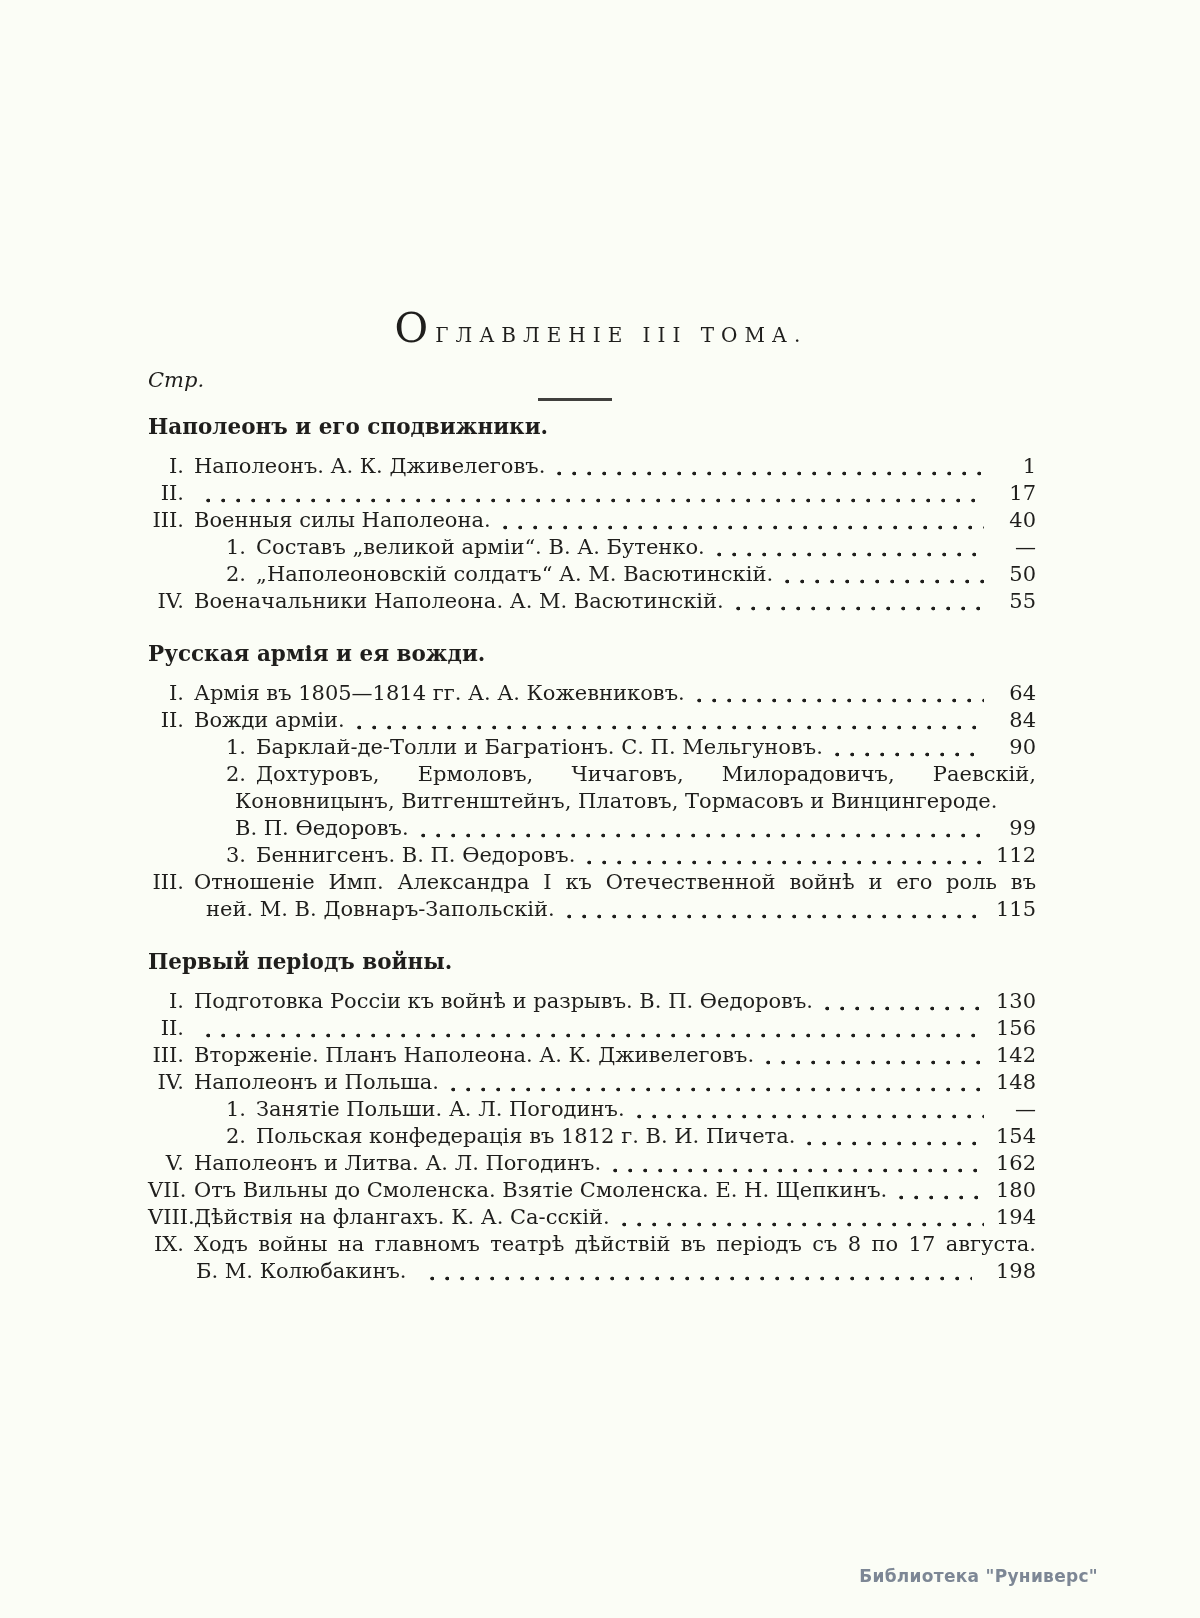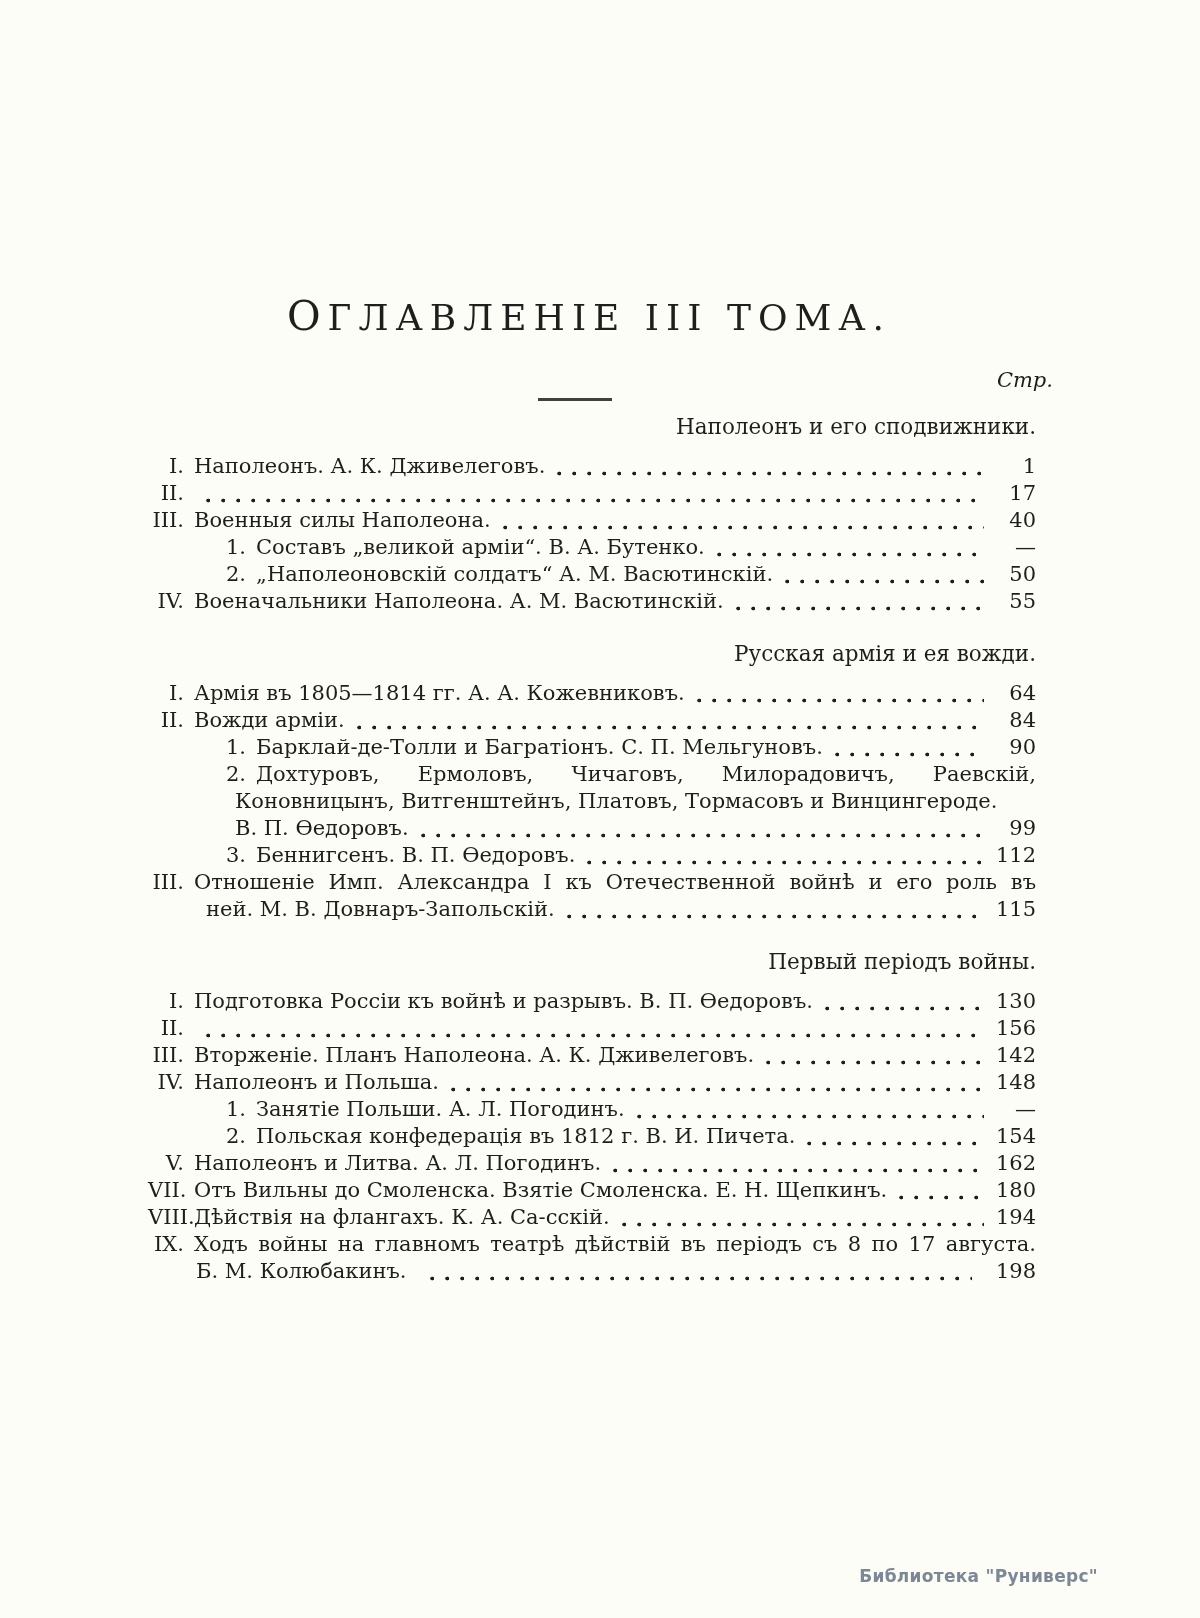--- a/index.html
+++ b/index.html
@@ -16,55 +16,55 @@
     background: var(--page-bg);
     font-family: "DejaVu Serif", serif;
     color: var(--ink);
     overflow: hidden;
   }
   .title {
     position: absolute;
     top: 288px;
     left: 0;
     width: 1170px;
-    margin: 4px;
+    margin: 16px;
     text-align: center;
-    font-size: 36px;
+    font-size: 20px;
     font-weight: normal;
     letter-spacing: 7px;
     white-space: nowrap;
   }
   .title::first-letter { font-size: 41px; }
   .divider {
     position: absolute;
     top: 398px;
     left: 538px;
     width: 74px;
     border-top: 3px solid var(--ink);
     opacity: 0.85;
   }
   .str-header {
     position: absolute;
     top: 368px;
     left: 148px;
     width: 905px;
-    text-align: right;
+    text-align: left;
     font-style: italic;
     font-size: 21px;
   }
   .toc {
     position: absolute;
     top: 402px;
     left: 148px;
     width: 888px;
     font-size: 21px;
   }
   .section-heading {
-    text-align: right;
-    font-weight: normal;
+    text-align: left;
+    font-weight: bold;
     font-size: 21.5px;
     line-height: 29px;
     margin: 24px 0 12px 0;
   }
   .section-heading:first-child { margin-top: 10px; }
   .toc-row {
     display: flex;
     align-items: baseline;
     line-height: 27px;
     height: 27px;

